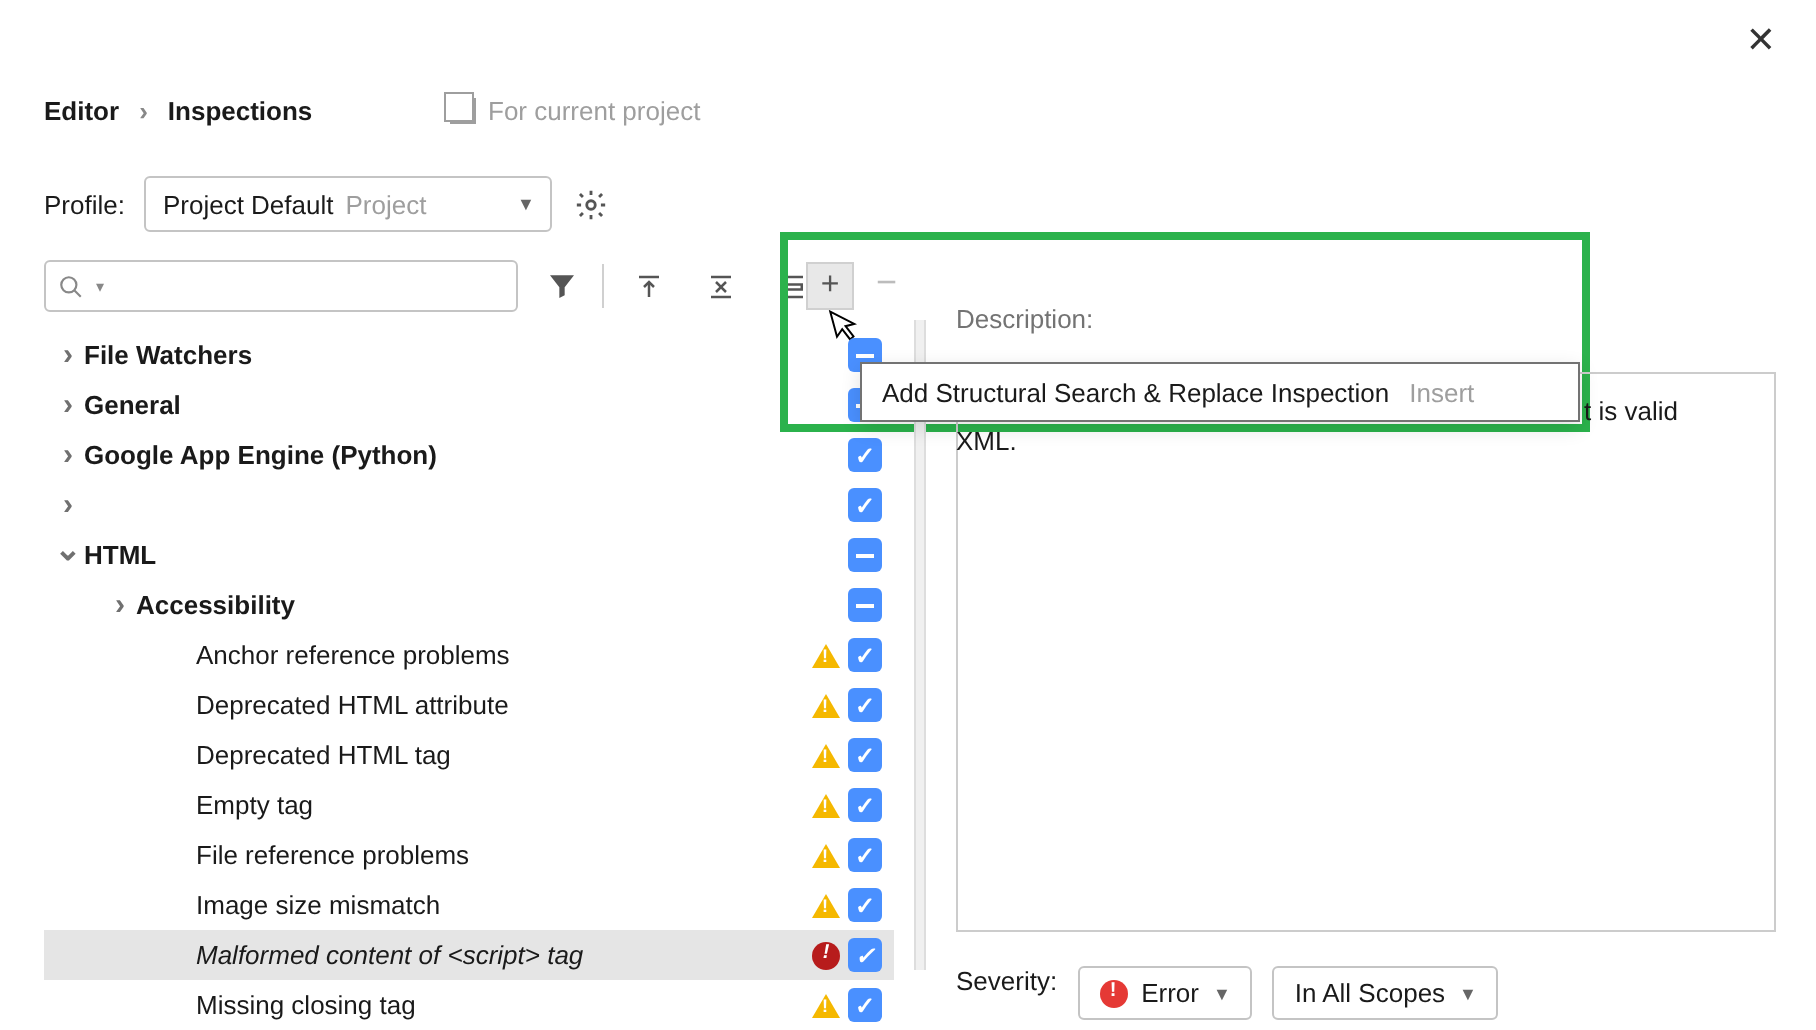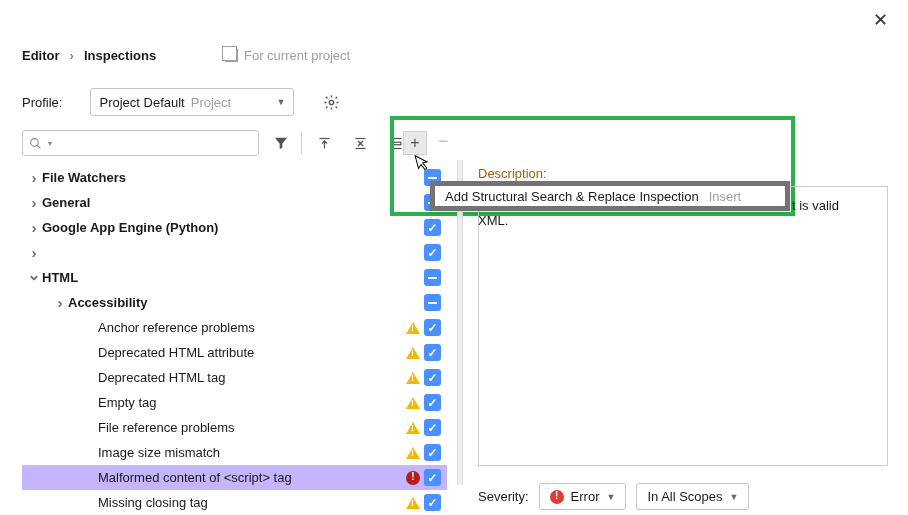--- a/index.html
+++ b/index.html
@@ -43,21 +43,21 @@
   }
   .copy-ic { width:13px; height:13px; border:1px solid #9e9e9e; position:relative; }
   .copy-ic::after { content:""; position:absolute; width:13px; height:13px; border:1px solid #9e9e9e; top:-4px; left:-4px; background:#fff; }
 
   .profile-row {
     position: absolute;
     top: 88px;
     left: 22px;
     display: flex;
     align-items: center;
-    gap: 28px;
+    gap: 10px;
   }
   .profile-select {
     width: 204px;
     height: 28px;
     border: 1px solid #c4c4c4;
     border-radius: 3px;
     display: flex;
     align-items: center;
     padding: 0 8px;
     gap: 6px;
@@ -152,21 +152,21 @@
     color: #000;
     transform: rotate(-15deg);
   }
   .popup {
     position: absolute;
     top: 181px;
     left: 430px;
     width: 360px;
     height: 30px;
     background: #fff;
-    border: 5px solid #737373;
+    border: 1px solid #737373;
     box-shadow: 0 3px 10px rgba(0,0,0,0.12);
     display: flex;
     align-items: center;
     padding: 0 10px;
     gap: 10px;
     cursor: pointer;
     z-index: 20;
   }
   .popup .shortcut { color:#9e9e9e; }
 
@@ -176,21 +176,21 @@
     top: 165px;
     left: 22px;
     width: 425px;
   }
   .tree-row {
     display: flex;
     align-items: center;
     height: 25px;
     position: relative;
   }
-  .tree-row.selected { background: #c4b5fd; }
+  .tree-row.selected { background: #e5e5e5; font-style: italic; }
   .arrow {
     width: 16px;
     text-align: center;
     color: #707070;
     font-size: 11px;
     cursor: pointer;
     flex-shrink: 0;
   }
   .tree-label {
     flex: 1;
@@ -250,23 +250,23 @@
     top: 160px;
     left: 457px;
     width: 6px;
     height: 325px;
     background: #f0f0f0;
     border-left: 1px solid #ddd;
     border-right: 1px solid #ddd;
   }
   .desc-label {
     position: absolute;
-    top: 166px;
+    top: 152px;
     left: 478px;
-    color: #a16207;
+    color: #737373;
   }
   .desc-box {
     position: absolute;
     top: 186px;
     left: 478px;
     width: 410px;
     height: 280px;
     border: 1px solid #ccc;
     padding: 10px 12px;
     font-size: 13px;
@@ -278,21 +278,20 @@
     left: 792px;
     width: 95px;
     z-index: 1;
   }
 
   .severity-row {
     position: absolute;
     top: 483px;
     left: 478px;
     display: flex;
-    align-items: center;
     gap: 10px;
   }
   .sev-btn {
     height: 27px;
     border: 1px solid #c4c4c4;
     border-radius: 3px;
     padding: 0 10px;
     display: inline-flex;
     align-items: center;
     gap: 7px;

